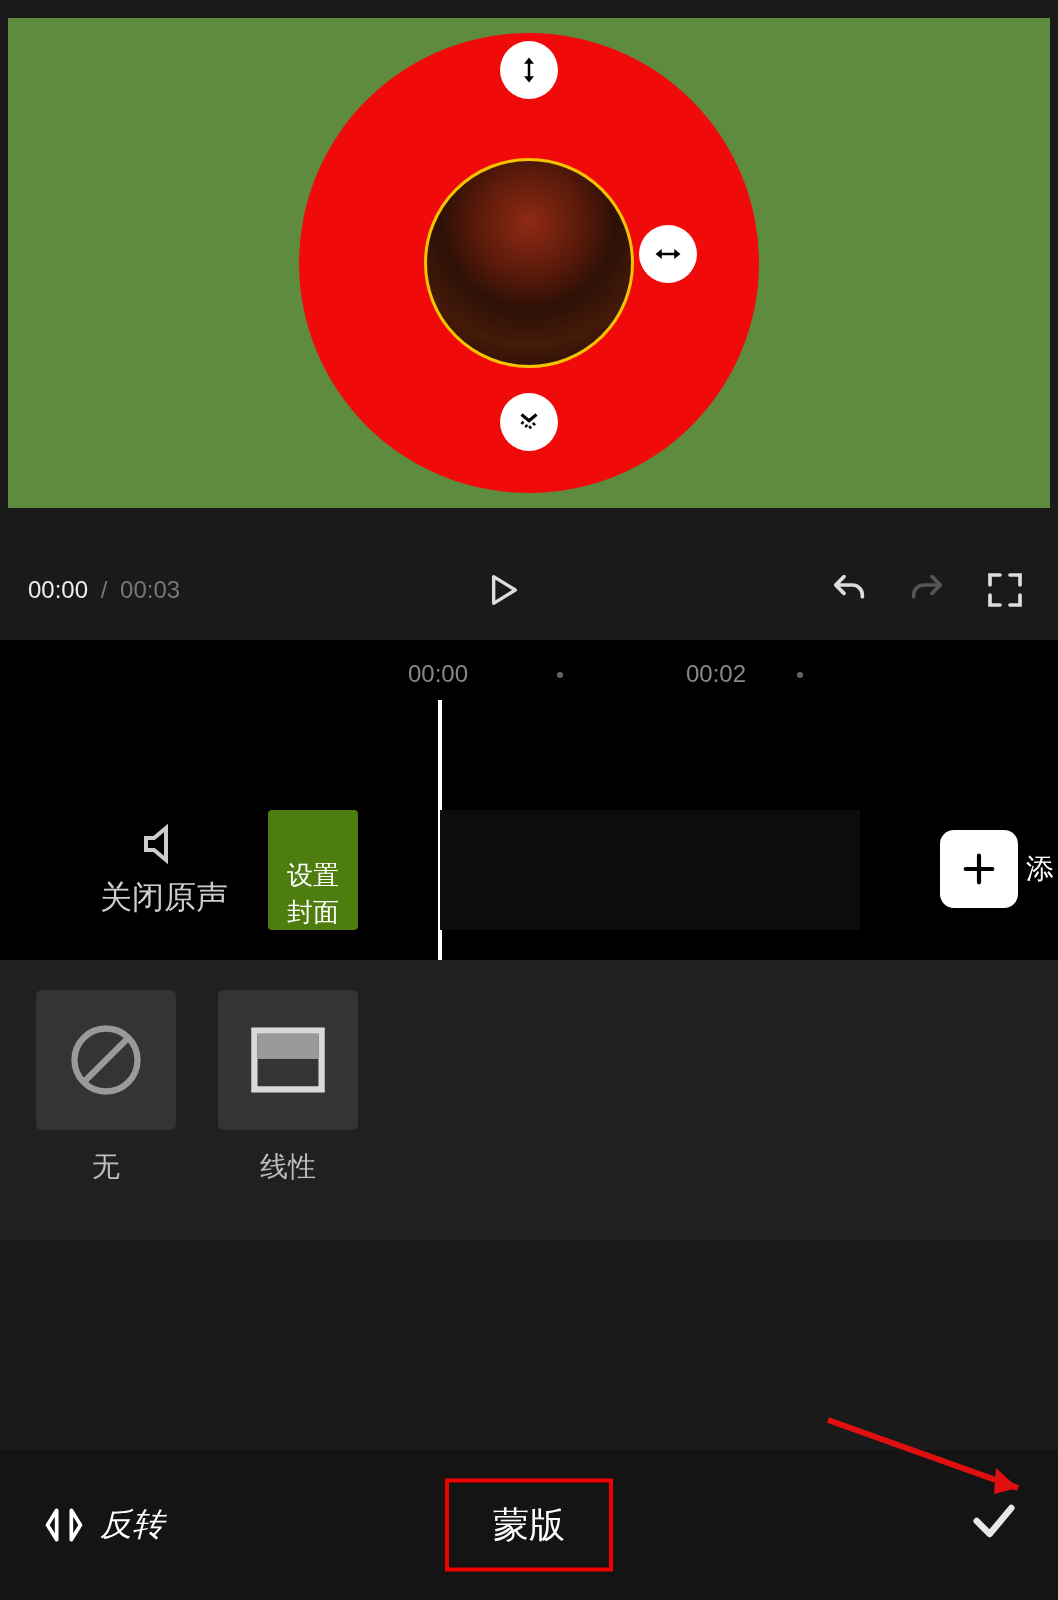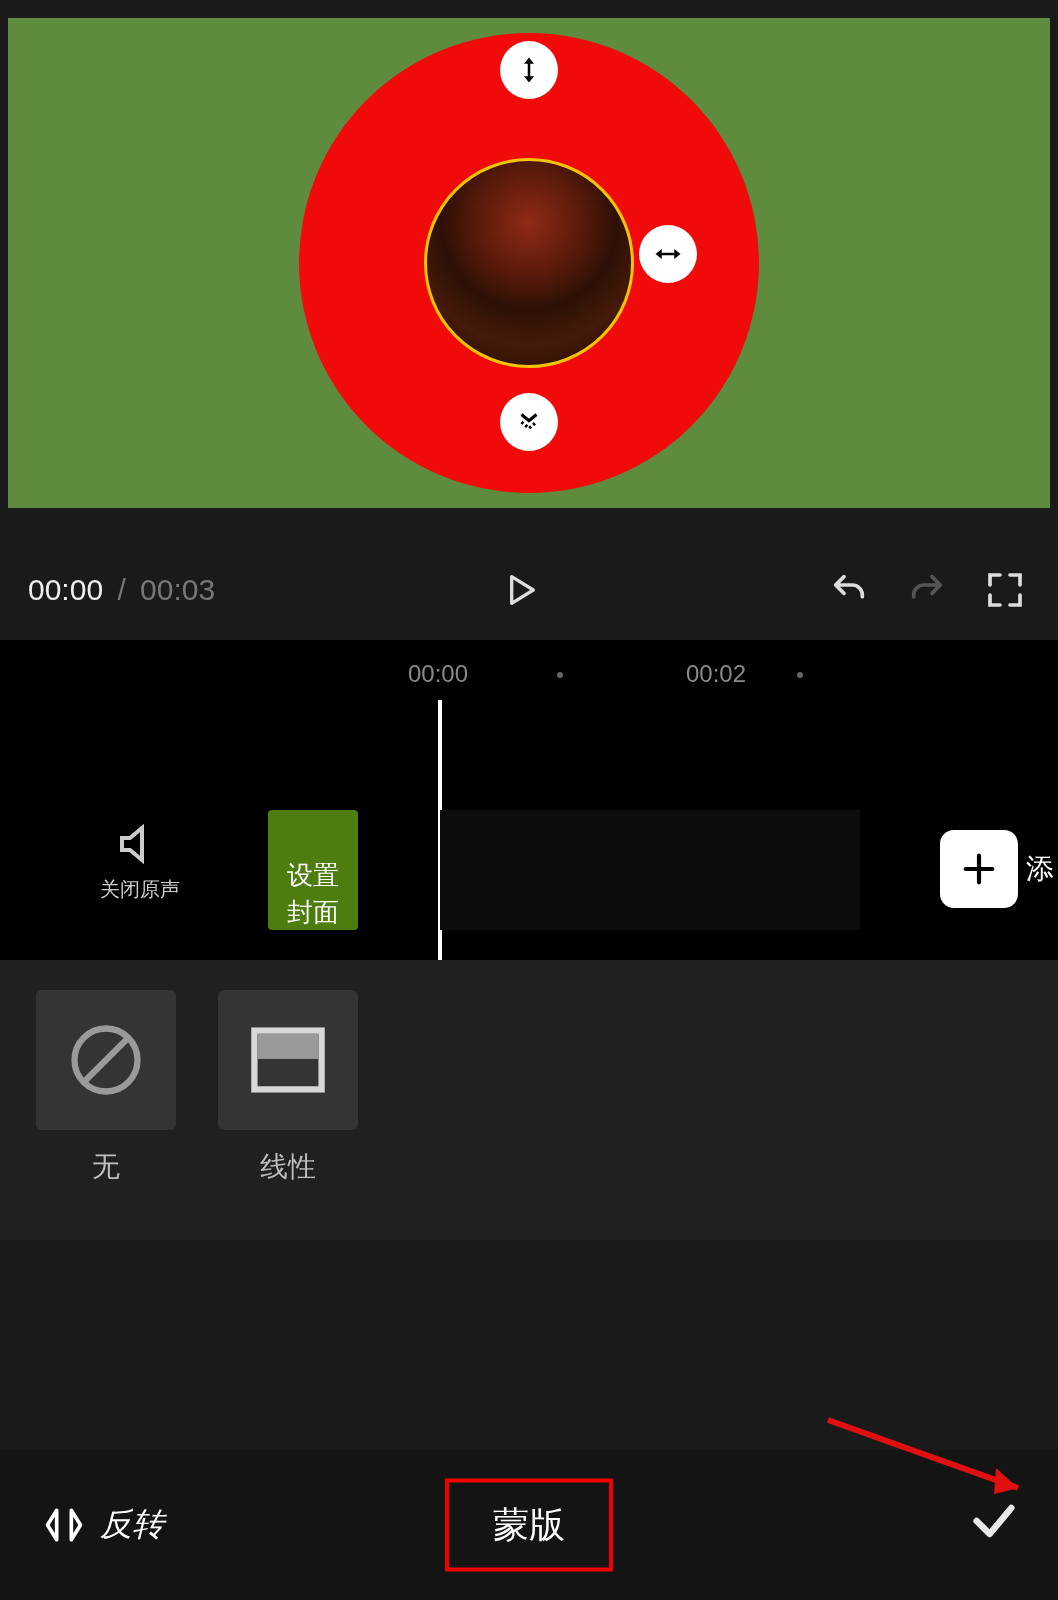--- a/index.html
+++ b/index.html
@@ -64,21 +64,21 @@
     position: absolute;
     top: 540px;
     left: 0;
     right: 0;
     height: 100px;
     display: flex;
     align-items: center;
     padding: 0 28px;
     color: #fff;
   }
-  .time-display { font-size: 30px; }
+  .time-display { font-size: 24px; }
   .time-cur { color: #eee; }
   .time-sep { color: #777; padding: 0 6px; }
   .time-dur { color: #777; }
   .spacer { flex: 1; }
   .play-btn { margin-left: 40px; }
   .pb-icon { width: 50px; height: 50px; display:flex; align-items:center; justify-content:center; color:#ddd; margin-left: 28px; }
   .pb-icon.disabled { color:#555; }
   .pb-icon svg { width: 40px; height: 40px; }
   .fullscreen-btn { margin-left: 28px; }
 
@@ -110,21 +110,21 @@
     width: 4px;
     height: 270px;
     background: #fff;
   }
   .audio-toggle {
     position: absolute;
     left: 100px;
     top: 180px;
     text-align: center;
     color: #ccc;
-    font-size: 20px;
+    font-size: 32px;
   }
   .audio-toggle svg { width: 48px; height: 48px; display:block; margin: 0 auto 8px; }
   .cover-btn {
     position: absolute;
     left: 268px;
     top: 170px;
     width: 90px;
     height: 120px;
     background: #4d7c0f;
     color: #fff;

